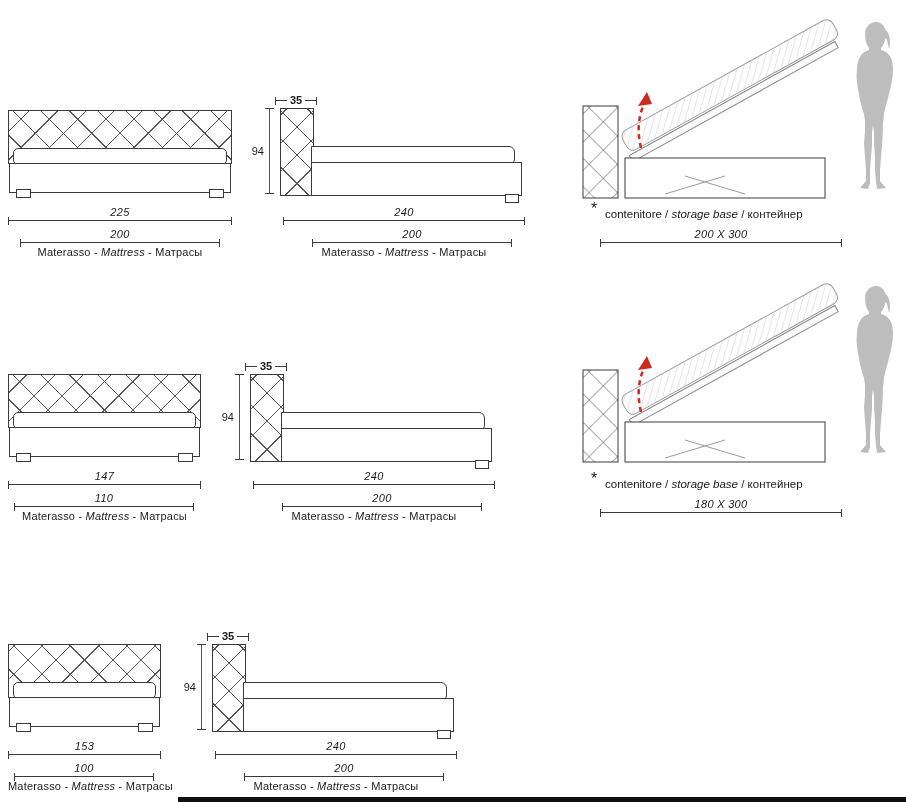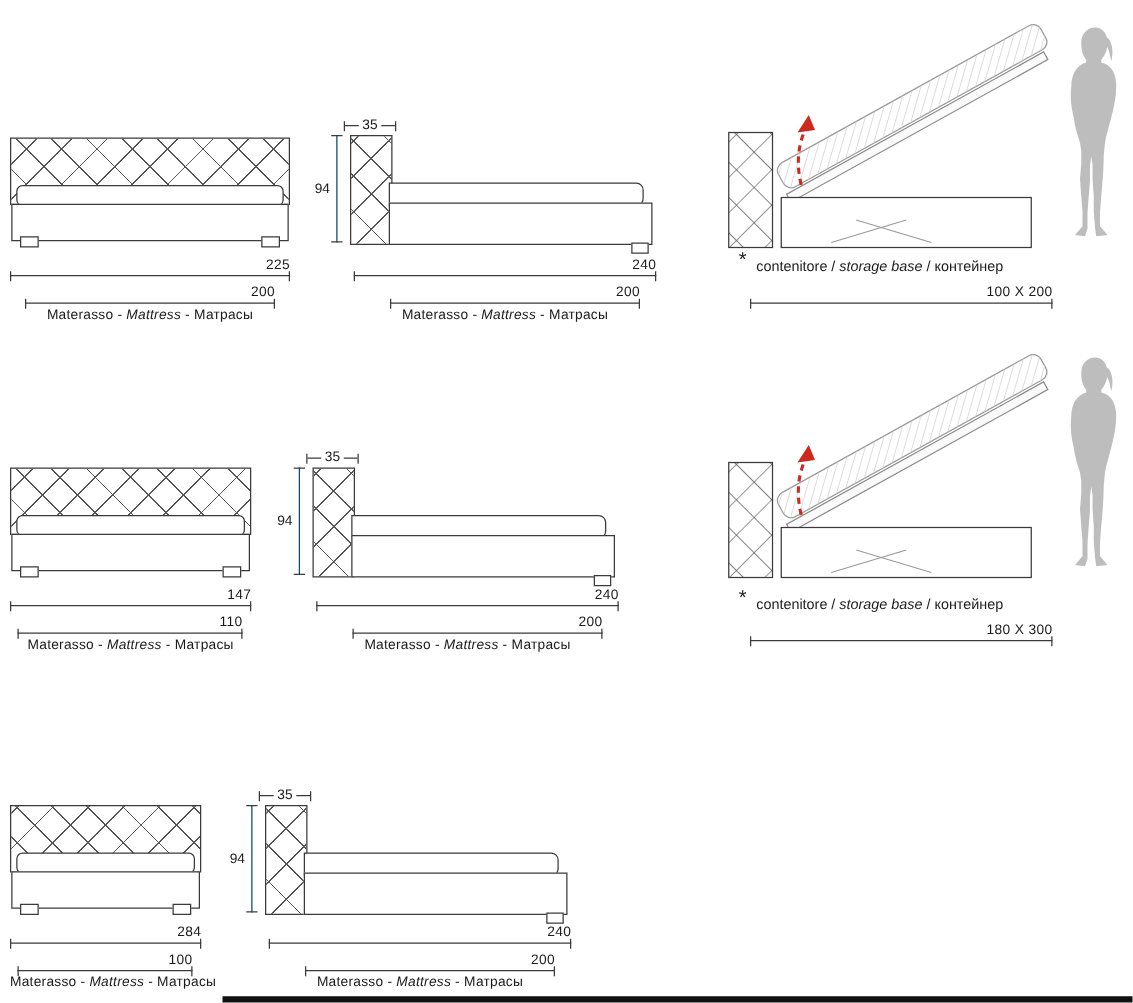--- a/index.html
+++ b/index.html
@@ -25,36 +25,36 @@
   .fb-foot      { position:absolute; bottom:0; width:13px; height:7px; background:#fff; border:1px solid #3a3a3a; }
 
   
   .sb-headboard { position:absolute; }
   .sb-mattress  { position:absolute; background:#fff; border:1px solid #3a3a3a; border-radius:0 6px 6px 0; }
   .sb-base      { position:absolute; background:#fff; border:1px solid #3a3a3a; }
   .sb-foot      { position:absolute; background:#fff; border:1px solid #3a3a3a; }
 
   
   .dim-above { position:absolute; font-size:11px; color:#1a1a1a; }
-  .dim-above .lbl { display:block; text-align:right; line-height:12px; margin-bottom:2px; letter-spacing:.3px; }
+  .dim-above .lbl { display:block; text-align:center; line-height:12px; margin-bottom:2px; letter-spacing:.3px;font-style:italic; }
   .dim-above .line { position:relative; height:0; border-top:1px solid #3a3a3a; }
   .dim-above .line::before, .dim-above .line::after {
     content:""; position:absolute; top:-4px; width:1px; height:8px; background:#3a3a3a;
   }
   .dim-above .line::before { left:0; }
   .dim-above .line::after  { right:0; }
 
   
   .dim-inline { position:absolute; display:flex; align-items:center; font-size:11px; height:13px; }
   .dim-inline .tick { width:1px; height:8px; background:#3a3a3a; }
   .dim-inline .seg  { flex:1; height:1px; background:#3a3a3a; }
-  .dim-inline .lbl  { padding:0 3px; line-height:13px; }
-
-  
-  .dim-v { position:absolute; width:1px; background:#0c4a6e; font-size:11px; }
+  .dim-inline .lbl  { padding:0 3px; line-height:13px;font-weight:bold; }
+
+  
+  .dim-v { position:absolute; width:1px; background:#be185d; font-size:11px; }
   .dim-v::before, .dim-v::after { content:""; position:absolute; left:-4px; width:9px; height:1px; background:#3a3a3a; }
   .dim-v::before { top:0; }
   .dim-v::after  { bottom:0; }
   .dim-v .lbl { position:absolute; right:6px; top:50%; transform:translateY(-50%); background:#fff; padding:1px 0; }
 
   
   .caption { position:absolute; font-size:11px; text-align:center; white-space:nowrap; letter-spacing:.2px; }
   .it { font-style:italic; }
   .note { position:absolute; font-size:11.5px; white-space:nowrap; }
   .star { position:absolute; font-size:16px; line-height:16px; }
@@ -146,21 +146,21 @@
 </div>
 
 <svg class="abs" style="left:575px;top:8px" width="331" height="198" viewBox="0 0 331 198">
   <use href="#storage-illus"></use>
 </svg>
 <span class="star" style="left:591px;top:201px">*</span>
 <div class="note" style="left:605px;top:208px">
   <span>contenitore / </span><span class="it">storage base</span><span> / контейнер</span>
 </div>
 <div class="dim-above" style="left:600px;top:228px;width:242px">
-  <span class="lbl">100 X 200</span>
+  <span class="lbl">200 X 300</span>
   <div class="line"></div>
 </div>
 
 <div class="abs" style="left:8px;top:374px;width:193px;height:88px">
   <div class="fb-headboard lattice" style="left:0;right:0;top:0;height:52px"></div>
   <div class="fb-mattress" style="left:5px;right:5px;top:38px;height:15px"></div>
   <div class="fb-base" style="left:1px;right:1px;top:53px;height:28px"></div>
   <div class="fb-foot" style="left:8px"></div>
   <div class="fb-foot" style="right:8px"></div>
 </div>
@@ -217,21 +217,21 @@
 </div>
 
 <div class="abs" style="left:8px;top:644px;width:153px;height:88px">
   <div class="fb-headboard lattice" style="left:0;right:0;top:0;height:52px"></div>
   <div class="fb-mattress" style="left:5px;right:5px;top:38px;height:15px"></div>
   <div class="fb-base" style="left:1px;right:1px;top:53px;height:28px"></div>
   <div class="fb-foot" style="left:8px"></div>
   <div class="fb-foot" style="right:8px"></div>
 </div>
 <div class="dim-above" style="left:8px;top:740px;width:153px">
-  <span class="lbl">284</span>
+  <span class="lbl">153</span>
   <div class="line"></div>
 </div>
 <div class="dim-above" style="left:14px;top:762px;width:140px">
   <span class="lbl">100</span>
   <div class="line"></div>
 </div>
 <div class="caption" style="left:8px;top:780px;width:153px">
   <span>Materasso - </span><span class="it">Mattress</span><span> - Матрасы</span>
 </div>
 

